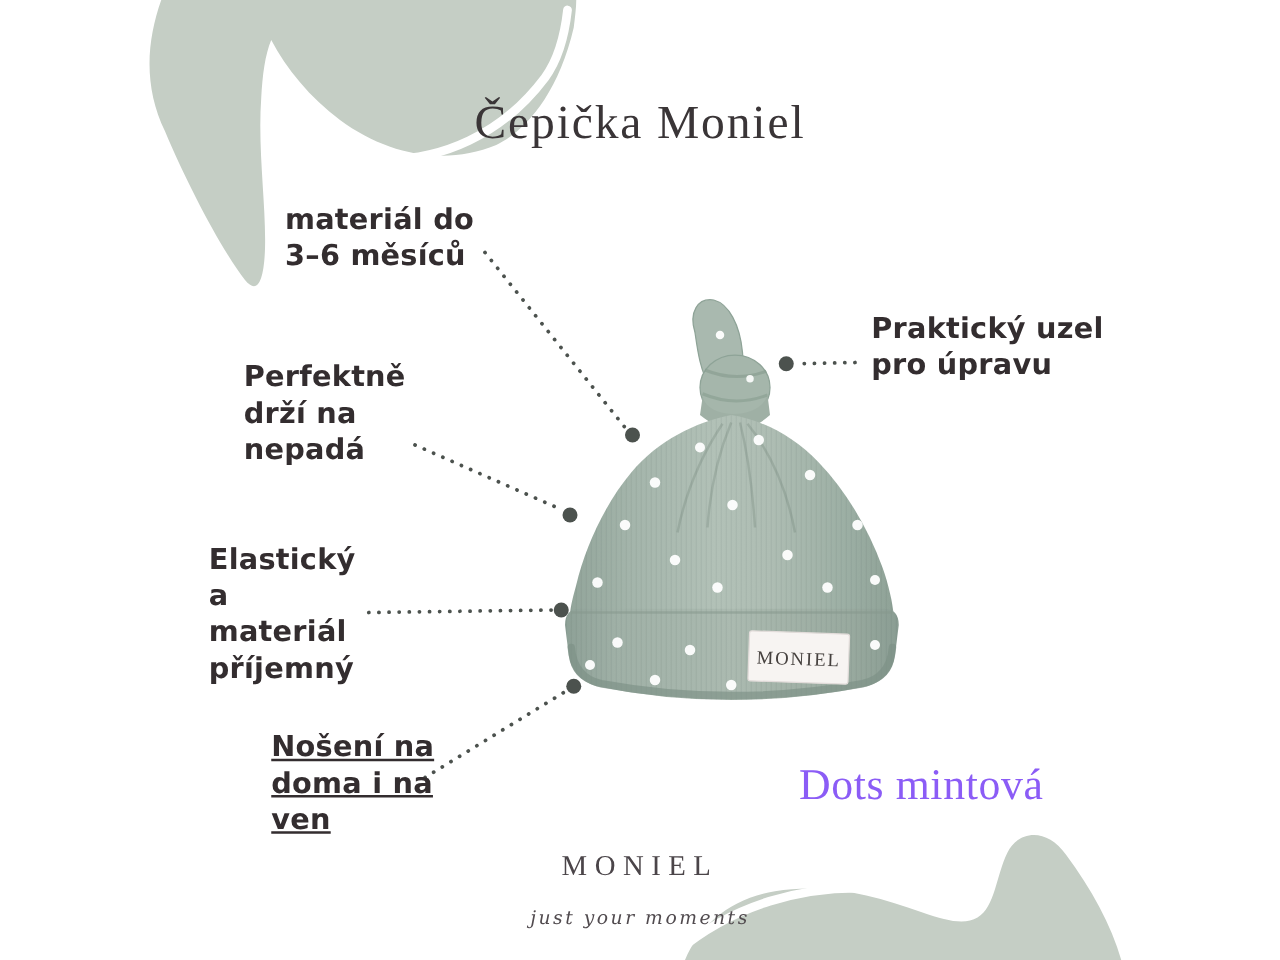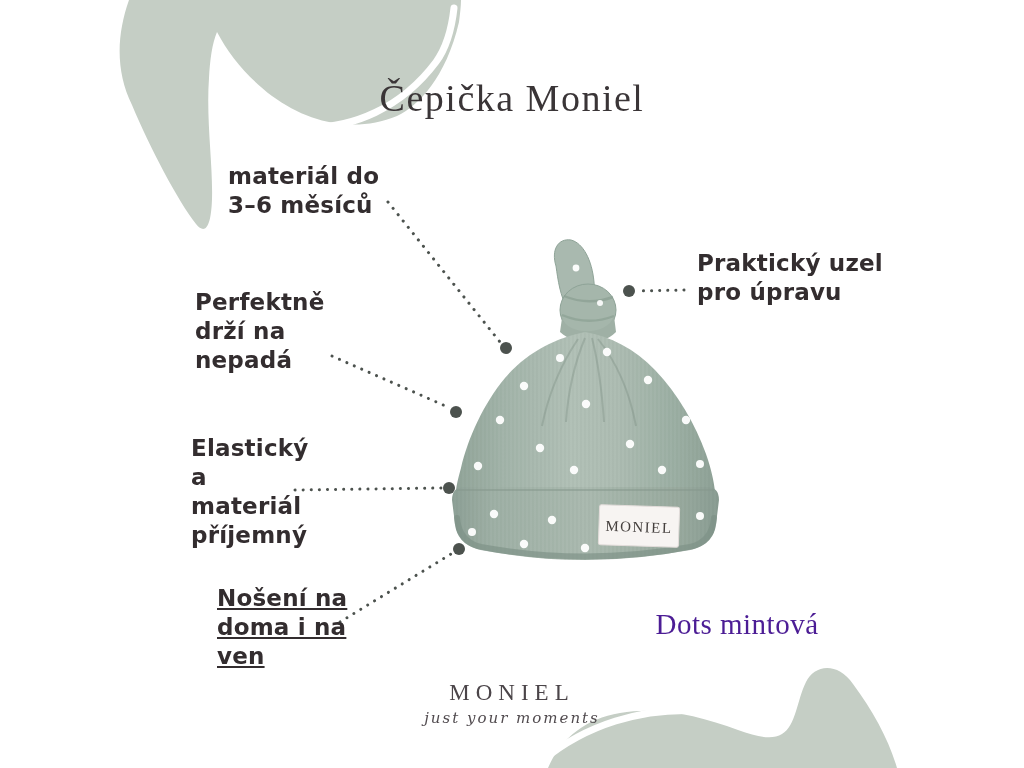--- a/index.html
+++ b/index.html
@@ -15,38 +15,38 @@
   }
   .callout{
     position:absolute;font-family:"DejaVu Sans",sans-serif;font-weight:700;
     font-size:23px;line-height:29px;color:#332d2f;letter-spacing:.2px;
     white-space:nowrap;
   }
   .callout span{display:block;}
   .c1{left:228px;top:162px;}
   .c2{left:697px;top:229px;margin-top:20px;}
   .c3{left:195px;top:288px;}
-  .c4{left:167px;top:434px;margin-left:24px;}
+  .c4{left:167px;top:434px;}
   .c5{left:217px;top:584px;text-decoration:underline;}
   .variant-label{
     position:absolute;left:637px;top:608px;width:200px;text-align:center;
-    font-family:"Liberation Serif",serif;font-size:29px;color:#4c1d95;
+    font-family:"Liberation Serif",serif;font-size:35px;color:#8b5cf6;
     letter-spacing:.5px;
   }
   .brand{
     position:absolute;left:362px;top:680px;width:300px;text-align:center;
     color:#4b4549;
   }
   .brand-name{
     font-family:"Liberation Serif",serif;font-size:23px;letter-spacing:6px;
     font-weight:400;
   }
   .brand-tagline{
     font-family:"DejaVu Serif",serif;font-style:italic;font-size:15px;
-    letter-spacing:2px;margin-top:3px;color:#514b4f;
+    letter-spacing:2px;margin-top:19px;color:#514b4f;
   }
 </style>
 </head>
 <body>
 
 <div class="canvas">
 
   <svg class="layer-svg" viewBox="0 0 1024 768">
     <defs>
       <linearGradient id="bodyGrad" x1="0" y1="0" x2="1" y2="0">

